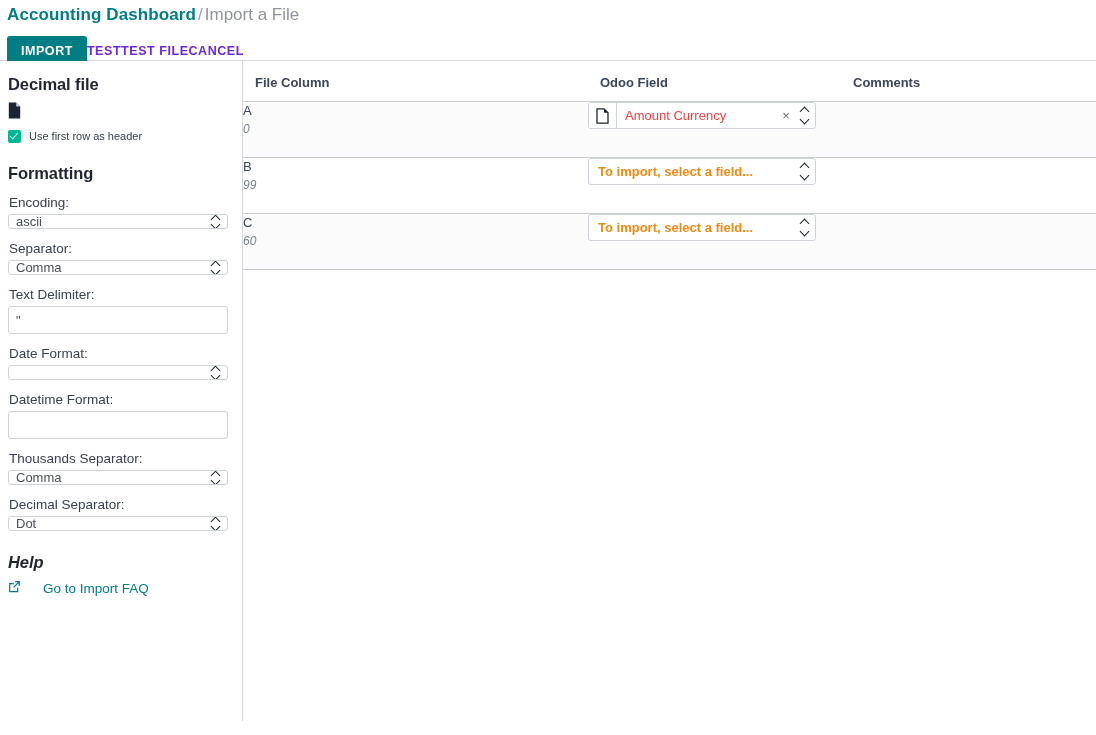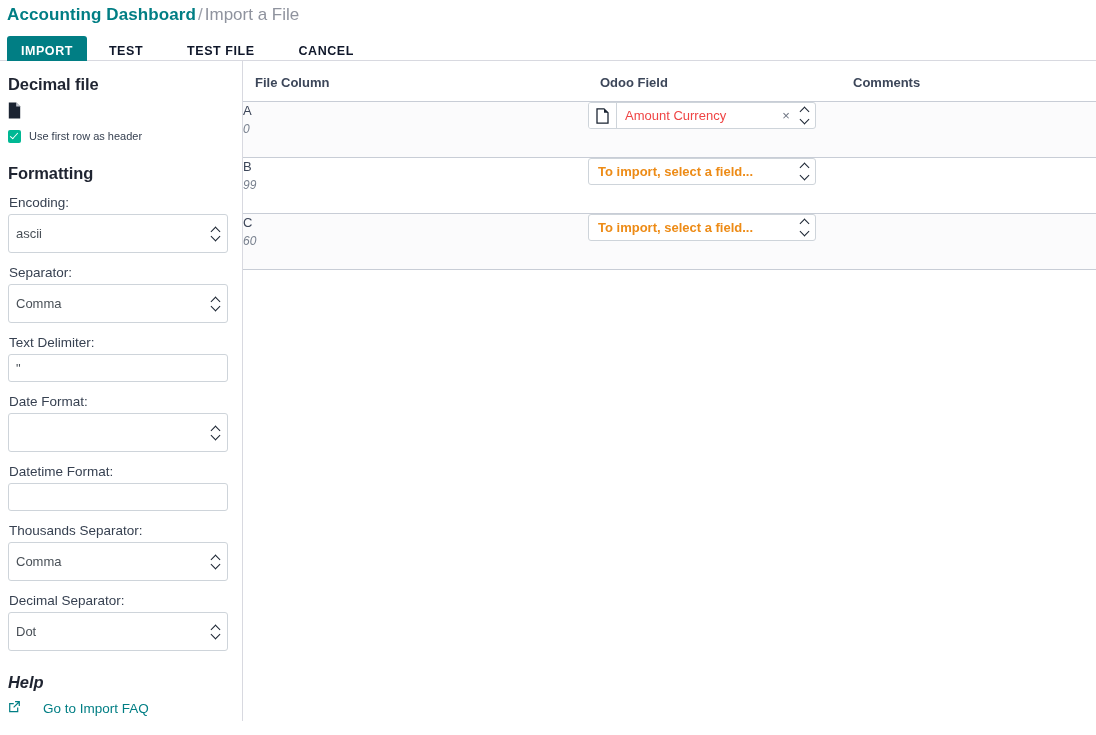--- a/index.html
+++ b/index.html
@@ -38,24 +38,24 @@
     position: absolute;
     left: 7px; top: 36px;
     display: flex;
     align-items: stretch;
     gap: 0;
   }
   .btn {
     font-size: 12.5px;
     font-weight: 700;
     letter-spacing: .55px;
-    color: #0f172a;
+    color: #6d28d9;
     background: transparent;
     border: 0;
-    padding: 9px 22px;
+    padding: 9px 0;
     line-height: 13px;
     cursor: pointer;
     font-family: "Liberation Sans", sans-serif;
     white-space: nowrap;
   }
   .btn.primary {
     background: #017e84;
     color: #ffffff;
     border-radius: 3px;
     padding: 9px 14px;
@@ -117,21 +117,21 @@
 
   .field-label {
     font-size: 13.5px;
     color: #374151;
     margin: 12px 0 4px 1px;
     display: block;
   }
   .ctrl {
     position: relative;
     width: 220px;
-    height: 39px;
+    height: 15px;
     border: 1px solid #ced4da;
     border-radius: 3px;
     background: #ffffff;
     font-size: 13px;
     color: #495057;
     display: flex;
     align-items: center;
     padding: 0 24px 0 7px;
     cursor: pointer;
     overflow: hidden;

